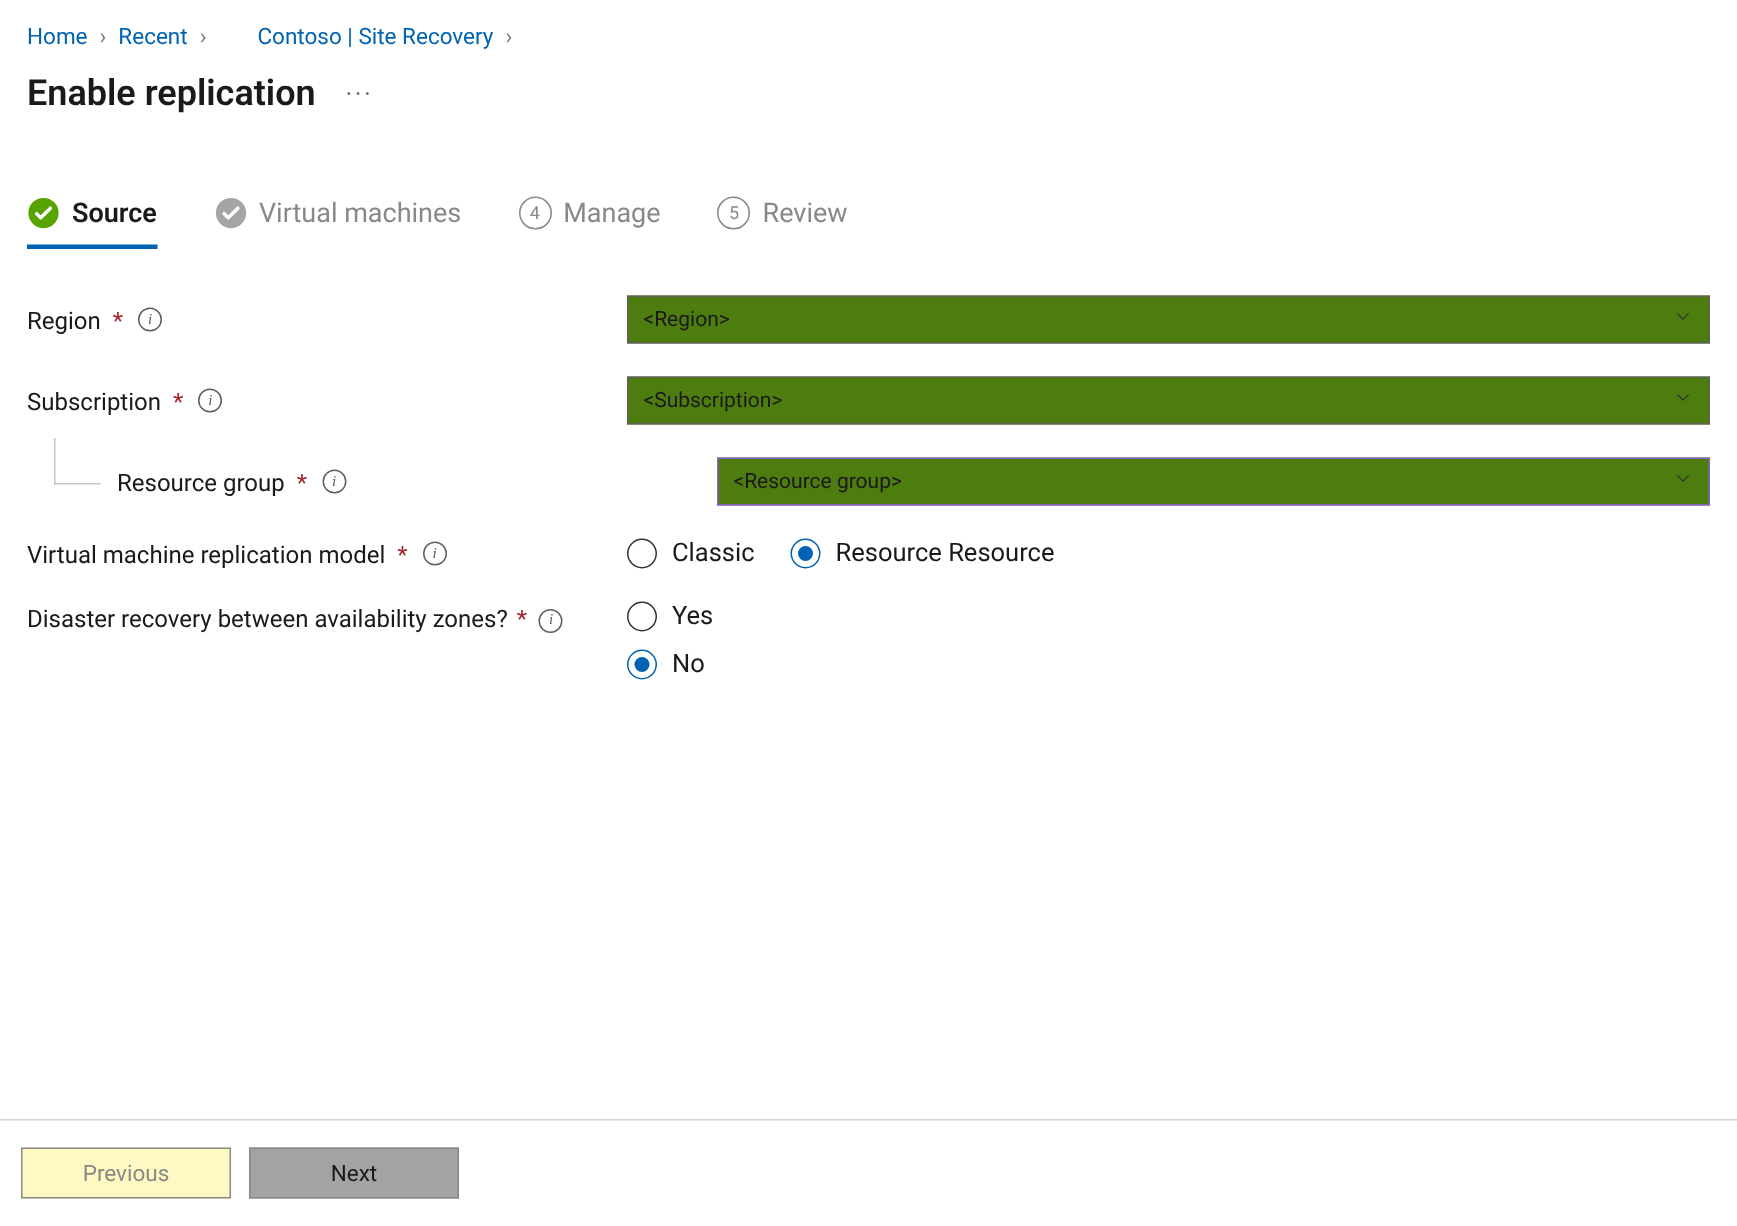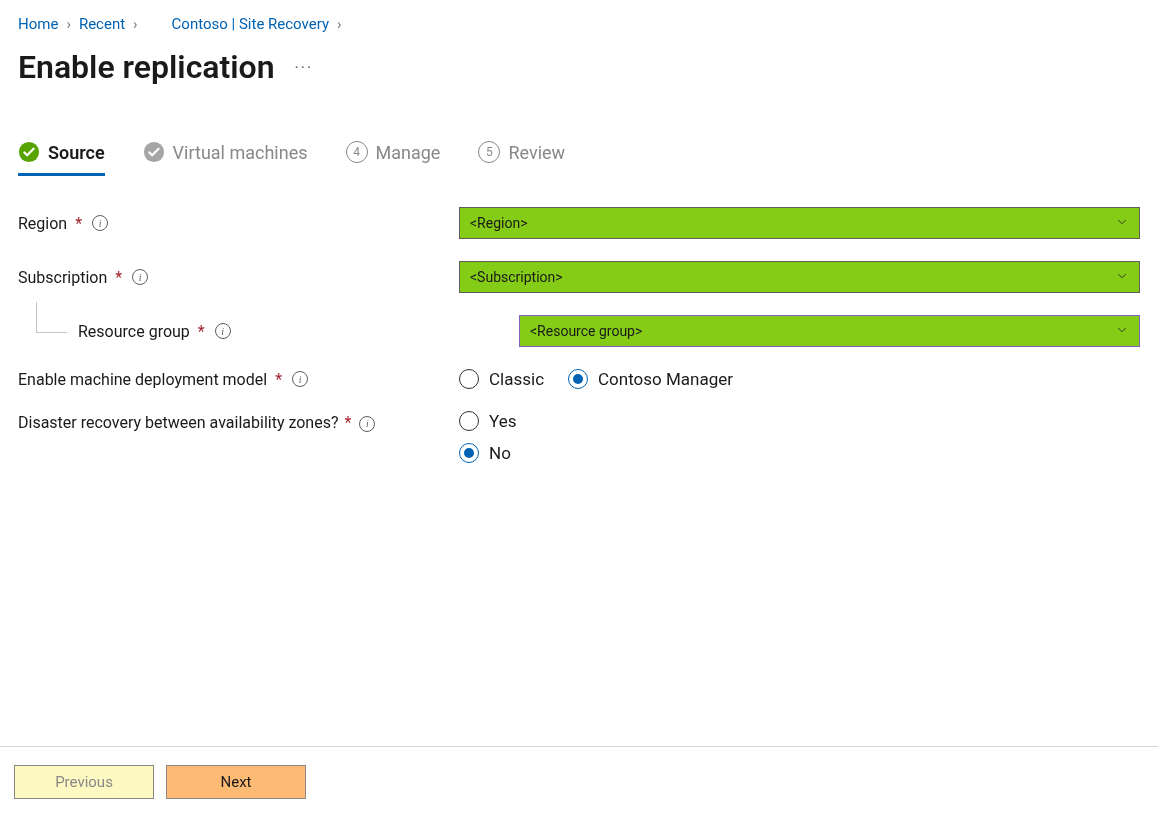--- a/index.html
+++ b/index.html
@@ -39,21 +39,21 @@
   }
   
   .title-row {
     display: flex;
     align-items: center;
     gap: 20px;
     margin-top: 10px;
     margin-bottom: 55px;
   }
   .title {
-    font-size: 32px;
+    font-size: 24px;
     font-weight: 600;
     color: #1b1a19;
   }
   .title-more {
     color: #605e5c;
     font-size: 16px;
     letter-spacing: 2px;
     cursor: pointer;
   }
   
@@ -105,21 +105,20 @@
   }
   
   .form-area {
     display: flex;
     flex-direction: column;
     gap: 22px;
   }
   .form-row {
     display: flex;
     align-items: center;
-    gap: 41px;
   }
   .form-row.align-top { align-items: flex-start; }
   .label-col {
     width: 400px;
     display: flex;
     align-items: center;
     gap: 6px;
     font-size: 16px;
     color: #1b1a19;
   }
@@ -161,21 +160,21 @@
   }
   .selectbox {
     display: flex;
     align-items: center;
     justify-content: space-between;
     border: 1px solid #605e5c;
     height: 30px;
     padding: 0 10px;
     font-size: 14px;
     color: #1b1a19;
-    background: #84cc16;
+    background: #4d7c0f;
     cursor: pointer;
   }
   .selectbox.focused {
     border-color: #8661c5;
   }
   .chev svg { width: 14px; height: 14px; }
   
   .radio-group {
     display: flex;
     align-items: center;
@@ -229,21 +228,21 @@
     display: flex;
     gap: 12px;
   }
   .btn {
     height: 32px;
     min-width: 110px;
     display: inline-flex;
     align-items: center;
     justify-content: center;
     border: 1px solid #8a8886;
-    background: #fdba74;
+    background: #a3a3a3;
     font-size: 15px;
     color: #1b1a19;
     cursor: pointer;
     padding: 0 14px;
   }
   .btn.disabled {
     background: #fef9c3;
     color: #8a8886;
     cursor: default;
   }
@@ -349,33 +348,33 @@
             <svg viewBox="0 0 24 24">
                 <path d="M6 9l6 6 6-6" stroke="#323130" stroke-width="1.6" fill="none" stroke-linecap="round" stroke-linejoin="round"></path>
               </svg>
           </span>
         </div>
       </div>
     </div>
 
     <div class="form-row">
       <div class="label-col">
-        <span>Enable machine deployment model</span>
+        <span>Virtual machine replication model</span>
         <span class="req">*</span>
         <span class="info-ic">i</span>
       </div>
       <div class="field-col">
         <div class="radio-group">
           <div class="radio">
             <span class="circle"></span>
             <span>Classic</span>
           </div>
           <div class="radio selected">
             <span class="circle"></span>
-            <span>Contoso Manager</span>
+            <span>Resource Resource</span>
           </div>
         </div>
       </div>
     </div>
 
     <div class="form-row align-top">
       <div class="label-col" style="display:block; line-height:1.5;">
         <span>Disaster recovery between availability zones?</span>
         <span class="req">*</span>
         <span class="info-ic" style="display:inline-flex; vertical-align:middle;">i</span>

